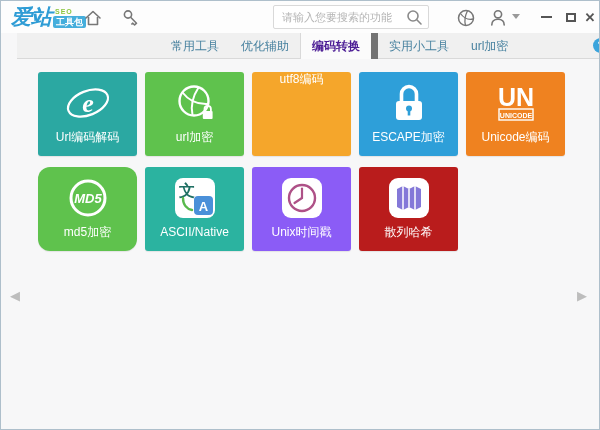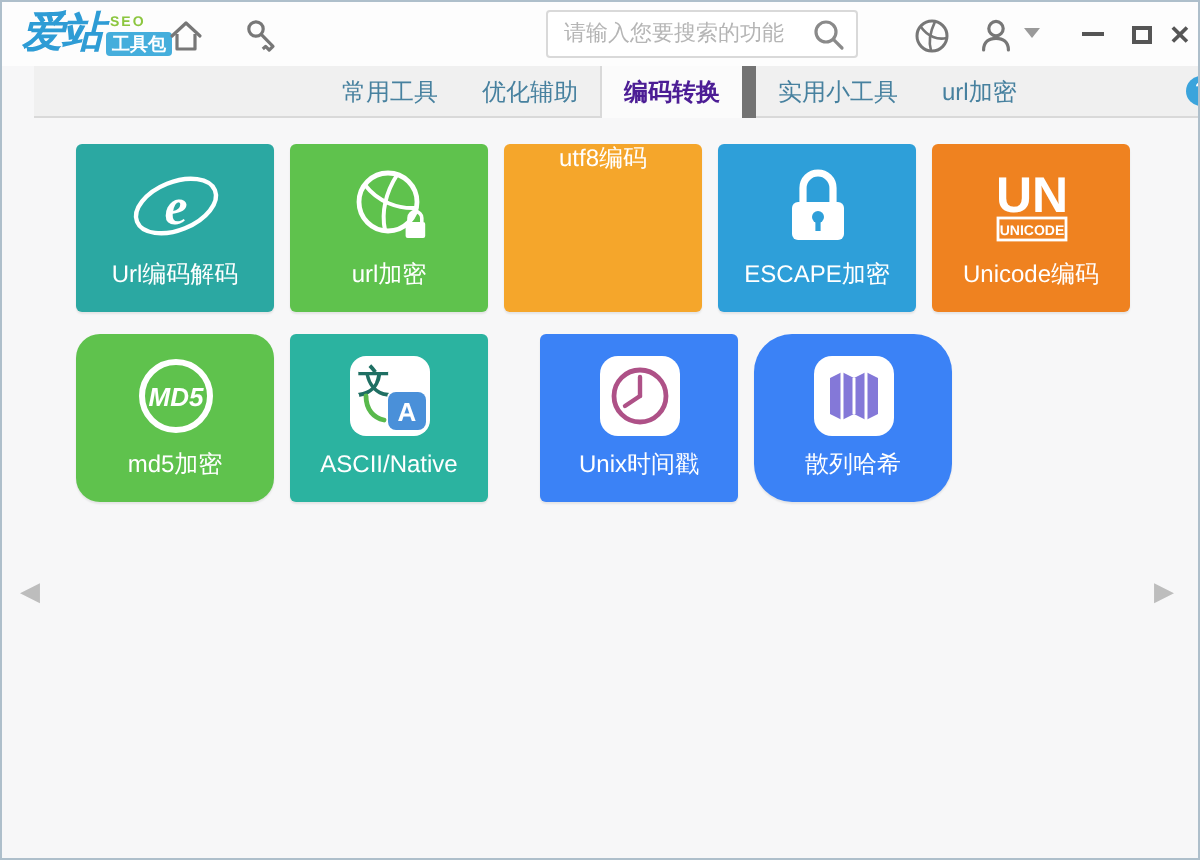--- a/index.html
+++ b/index.html
@@ -186,33 +186,33 @@
             <rect x="2" y="2" width="40" height="40" rx="8" fill="#fff"></rect>
             <text x="14" y="20" text-anchor="middle" font-size="16" font-weight="bold" fill="#1F6F63" font-family="Liberation Sans, sans-serif">文</text>
             <path d="M10 22 c0 7 4 11 9 12" stroke="#59B94C" stroke-width="2.4" fill="none" stroke-linecap="round"></path>
             <rect x="21" y="20" width="19" height="19" rx="4" fill="#4A90D9"></rect>
             <text x="30.5" y="34.5" text-anchor="middle" font-size="13" font-weight="bold" fill="#fff" font-family="Liberation Sans, sans-serif">A</text>
           </svg>
         </div>
         <div class="tile-label">ASCII/Native</div>
       </div>
 
-      <div class="tile" style="background-color: #3b82f6; margin-left: 18px;">
+      <div class="tile" style="background-color: #8b5cf6;">
         <div class="tile-icon">
           <svg width="44" height="44" viewBox="0 0 44 44">
             <rect x="2" y="2" width="40" height="40" rx="9" fill="#fff"></rect>
             <circle cx="22" cy="22" r="13" fill="none" stroke="#AE5187" stroke-width="2.4"></circle>
             <line x1="22" y1="22" x2="22" y2="12.5" stroke="#AE5187" stroke-width="2.2" stroke-linecap="round"></line>
             <line x1="22" y1="22" x2="14.5" y2="27" stroke="#AE5187" stroke-width="2.2" stroke-linecap="round"></line>
           </svg>
         </div>
         <div class="tile-label">Unix时间戳</div>
       </div>
 
-      <div class="tile" style="background-color: #3b82f6; border-radius: 19px;">
+      <div class="tile" style="background-color: #b91c1c;">
         <div class="tile-icon">
           <svg width="44" height="44" viewBox="0 0 44 44">
             <rect x="2" y="2" width="40" height="40" rx="9" fill="#fff"></rect>
             <path d="M10 13 L16 10 L22 13 L28 10 L34 13 V31 L28 34 L22 31 L16 34 L10 31 Z" fill="#8478D8"></path>
             <line x1="16" y1="10" x2="16" y2="34" stroke="#fff" stroke-width="1.5"></line>
             <line x1="22" y1="13" x2="22" y2="31" stroke="#fff" stroke-width="1.5"></line>
             <line x1="28" y1="10" x2="28" y2="34" stroke="#fff" stroke-width="1.5"></line>
           </svg>
         </div>
         <div class="tile-label">散列哈希</div>

